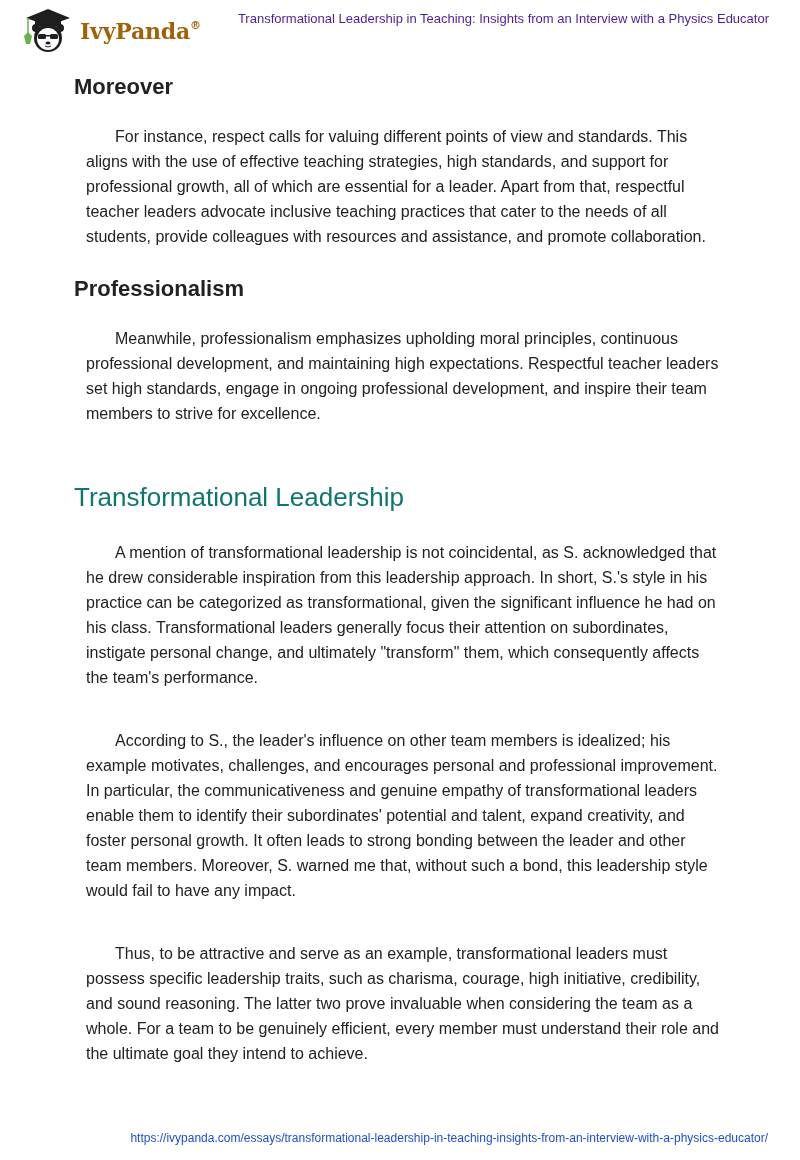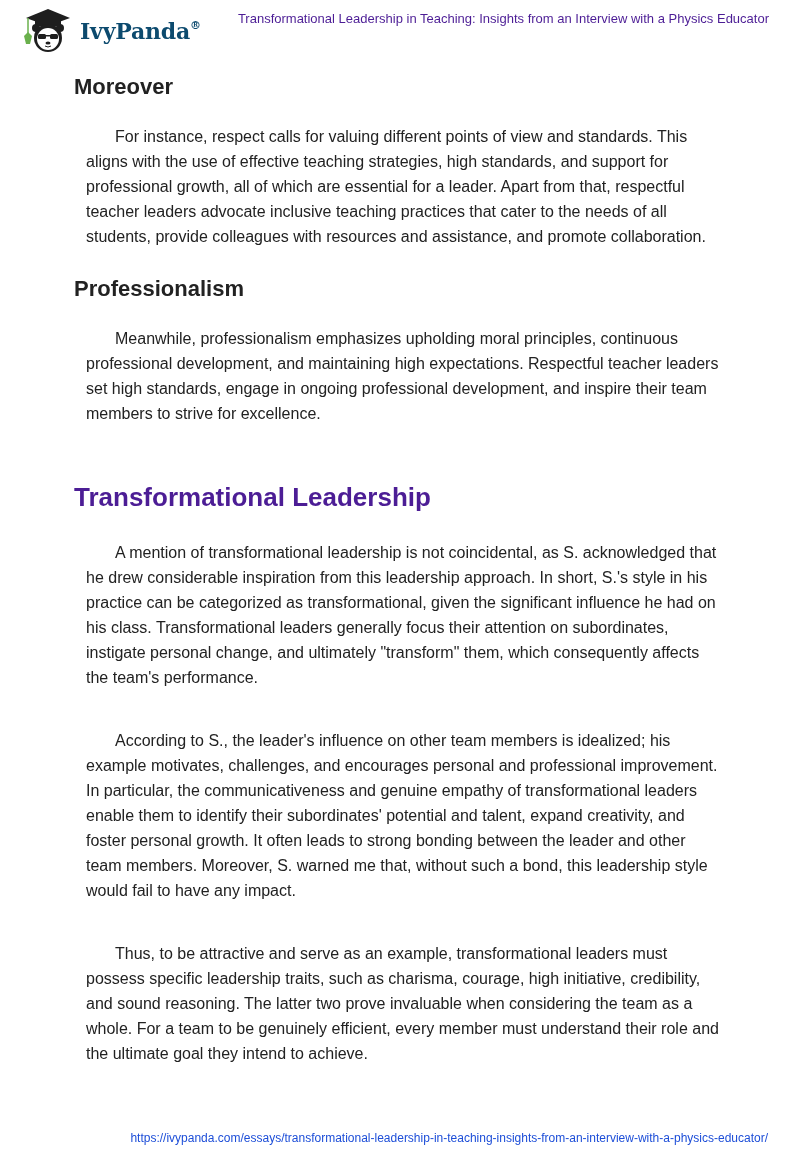--- a/index.html
+++ b/index.html
@@ -30,21 +30,21 @@
   }
   .logo-icon {
     width: 58px;
     height: 48px;
     display: block;
   }
   .logo-text {
     font-family: "DejaVu Serif", "Liberation Serif", serif;
     font-weight: bold;
     font-size: 22px;
-    color: #0c4a6e;
+    color: #a16207;
     margin-left: 4px;
     letter-spacing: -0.2px;
     position: relative;
     top: 1px;
   }
   .logo-text sup {
     font-size: 11px;
     position: relative;
     top: -2px;
   }
@@ -64,23 +64,23 @@
   }
   h2.sub {
     font-size: 22px;
     font-weight: bold;
     margin: 0;
     color: #222;
     line-height: 30px;
   }
   h1.main {
     font-size: 26px;
-    font-weight: bold;
+    font-weight: normal;
     margin: 0;
-    color: #4c1d95;
+    color: #0f766e;
     line-height: 36px;
   }
   p {
     margin: 12px;
     font-size: 16px;
     line-height: 25px;
     text-indent: 29px;
     color: #222;
   }
   .gap-sm { height: 10px; }

